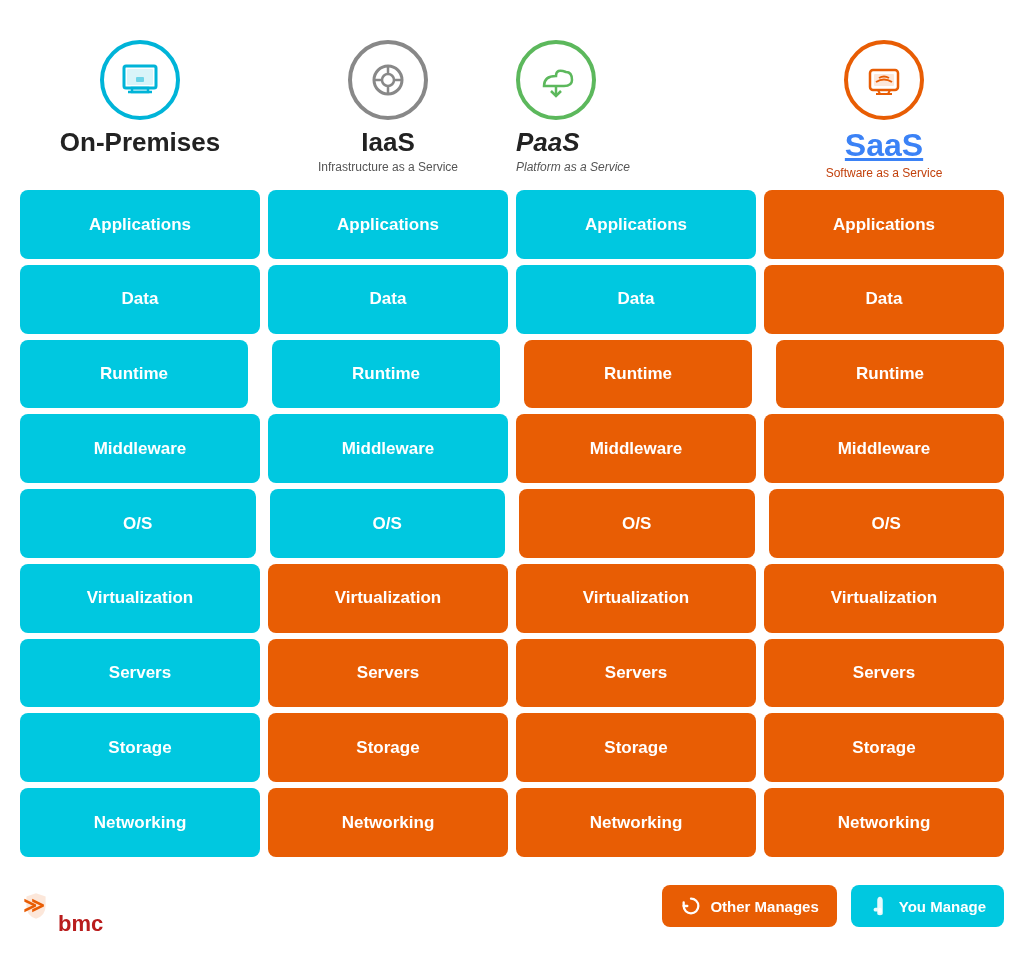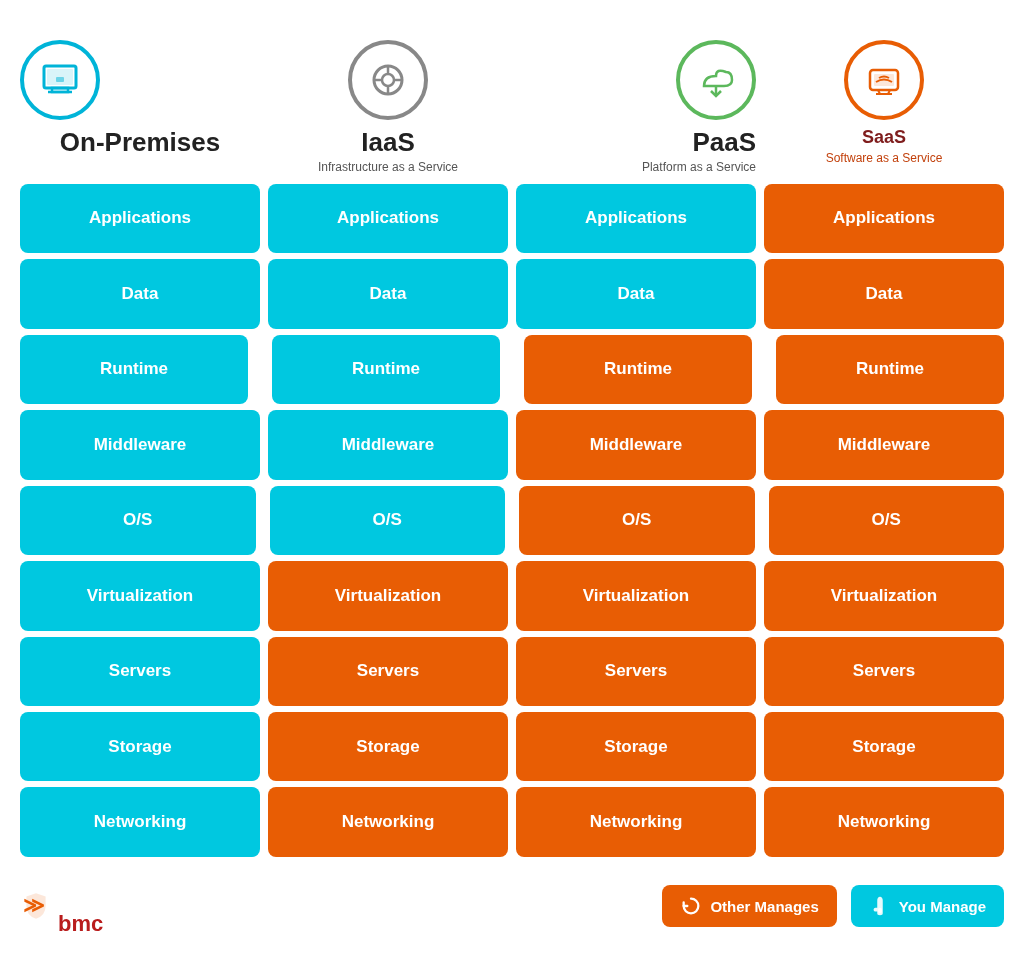--- a/index.html
+++ b/index.html
@@ -53,21 +53,21 @@
 </head>
 <body>
 
 <div class="main-container">
 
   <div class="header-row">
   </div>
 
   <div id="full-layout" style="display:flex; flex-direction:column; flex:1;">
     <div id="headers-container" style="display:flex; gap:8px; margin-bottom:10px; padding: 0 10px;">
-    <div style="flex: 1 1 0%; display: flex; flex-direction: column; text-align: center;">
+    <div style="flex: 1 1 0%; display: flex; flex-direction: column; align-items: center; text-align: center;">
           <div style="width: 80px; height: 80px; border-radius: 50%; border: 4px solid rgb(0, 180, 216); display: flex; align-items: center; justify-content: center; margin-bottom: 8px;">
             <svg width="44" height="44" viewBox="0 0 44 44" fill="none" xmlns="http://www.w3.org/2000/svg">
     <rect x="6" y="8" width="32" height="22" rx="2" stroke="#00b4d8" stroke-width="3" fill="none"></rect>
     <rect x="14" y="30" width="16" height="4" stroke="#00b4d8" stroke-width="2.5" fill="none"></rect>
     <line x1="10" y1="34" x2="34" y2="34" stroke="#00b4d8" stroke-width="2.5"></line>
     <rect x="9" y="11" width="26" height="16" rx="1" fill="#00b4d8" opacity="0.15"></rect>
     <circle cx="32" cy="30" r="0" fill="none"></circle>
     <rect x="18" y="19" width="8" height="5" rx="1" fill="#00b4d8" opacity="0.5"></rect>
   </svg>
           </div>
@@ -80,21 +80,21 @@
     <circle cx="22" cy="22" r="6" stroke="#888" stroke-width="2.5" fill="none"></circle>
     <line x1="22" y1="8" x2="22" y2="16" stroke="#888" stroke-width="2.5"></line>
     <line x1="22" y1="28" x2="22" y2="36" stroke="#888" stroke-width="2.5"></line>
     <line x1="8" y1="22" x2="16" y2="22" stroke="#888" stroke-width="2.5"></line>
     <line x1="28" y1="22" x2="36" y2="22" stroke="#888" stroke-width="2.5"></line>
   </svg>
           </div>
           <div style="font-size: 26px; font-weight: 900; color: rgb(34, 34, 34); line-height: 1.1;">IaaS</div>
           <div style="font-size: 12px; color: rgb(85, 85, 85); margin-top: 3px;">Infrastructure as a Service</div>
         </div>
-        <div style="flex: 1 1 0%; display: flex; flex-direction: column; align-items: flex-end; text-align: center;">
+        <div style="flex: 1 1 0%; display: flex; flex-direction: column; align-items: flex-start; text-align: center; font-style: italic;">
           <div style="width: 80px; height: 80px; border-radius: 50%; border: 4px solid rgb(92, 184, 92); display: flex; align-items: center; justify-content: center; margin-bottom: 8px;">
             <svg width="44" height="44" viewBox="0 0 44 44" fill="none" xmlns="http://www.w3.org/2000/svg">
     <path d="M10 28 Q10 18 22 18 Q22 10 32 14 Q38 14 38 22 Q38 28 30 28 Z" stroke="#5cb85c" stroke-width="2.5" fill="none"></path>
     <line x1="22" y1="28" x2="22" y2="38" stroke="#5cb85c" stroke-width="2.5"></line>
     <polyline points="17,33 22,38 27,33" stroke="#5cb85c" stroke-width="2.5" fill="none"></polyline>
   </svg>
           </div>
           <div style="font-size: 26px; font-weight: 900; color: rgb(34, 34, 34); line-height: 1.1;">PaaS</div>
           <div style="font-size: 12px; color: rgb(85, 85, 85); margin-top: 3px;">Platform as a Service</div>
         </div>
@@ -103,21 +103,21 @@
             <svg width="44" height="44" viewBox="0 0 44 44" fill="none" xmlns="http://www.w3.org/2000/svg">
     <rect x="8" y="12" width="28" height="20" rx="3" stroke="#e85d04" stroke-width="2.5" fill="none"></rect>
     <rect x="12" y="16" width="20" height="12" rx="1" fill="#e85d04" opacity="0.15"></rect>
     <line x1="16" y1="32" x2="18" y2="36" stroke="#e85d04" stroke-width="2"></line>
     <line x1="28" y1="32" x2="26" y2="36" stroke="#e85d04" stroke-width="2"></line>
     <line x1="14" y1="36" x2="30" y2="36" stroke="#e85d04" stroke-width="2"></line>
     <path d="M17 20 Q22 17 27 20" stroke="#e85d04" stroke-width="2" fill="none"></path>
     <path d="M14 24 Q22 19 30 24" stroke="#e85d04" stroke-width="2" fill="none"></path>
   </svg>
           </div>
-          <div style="font-size: 18px; font-weight: 900; color: #7f1d1d; line-height: 1.1;">SaaS</div>
+          <div style="font-size: 32px; font-weight: 900; color: #3b82f6; line-height: 1.1; text-decoration: underline;">SaaS</div>
           <div style="font-size: 12px; color: #c2410c; margin-top: 3px;">Software as a Service</div>
         </div>
       </div>
     <div id="grid-container" style="display:flex; flex-direction:column; gap:6px; flex:1; padding: 0 10px;">
     <div style="display: flex; gap: 8px; flex: 1 1 0%;">
           <div style="flex: 1 1 0%; border-radius: 8px; display: flex; align-items: center; justify-content: center; font-size: 17px; font-weight: 700; color: rgb(255, 255, 255); min-height: 52px; background: rgb(0, 200, 224);">Applications</div>
           <div style="flex: 1 1 0%; border-radius: 8px; display: flex; align-items: center; justify-content: center; font-size: 17px; font-weight: 700; color: rgb(255, 255, 255); min-height: 52px; background: rgb(0, 200, 224);">Applications</div>
           <div style="flex: 1 1 0%; border-radius: 8px; display: flex; align-items: center; justify-content: center; font-size: 17px; font-weight: 700; color: rgb(255, 255, 255); min-height: 52px; background: rgb(0, 200, 224);">Applications</div>
           <div style="flex: 1 1 0%; border-radius: 8px; display: flex; align-items: center; justify-content: center; font-size: 17px; font-weight: 700; color: rgb(255, 255, 255); min-height: 52px; background: rgb(232, 93, 4);">Applications</div>
         </div>

